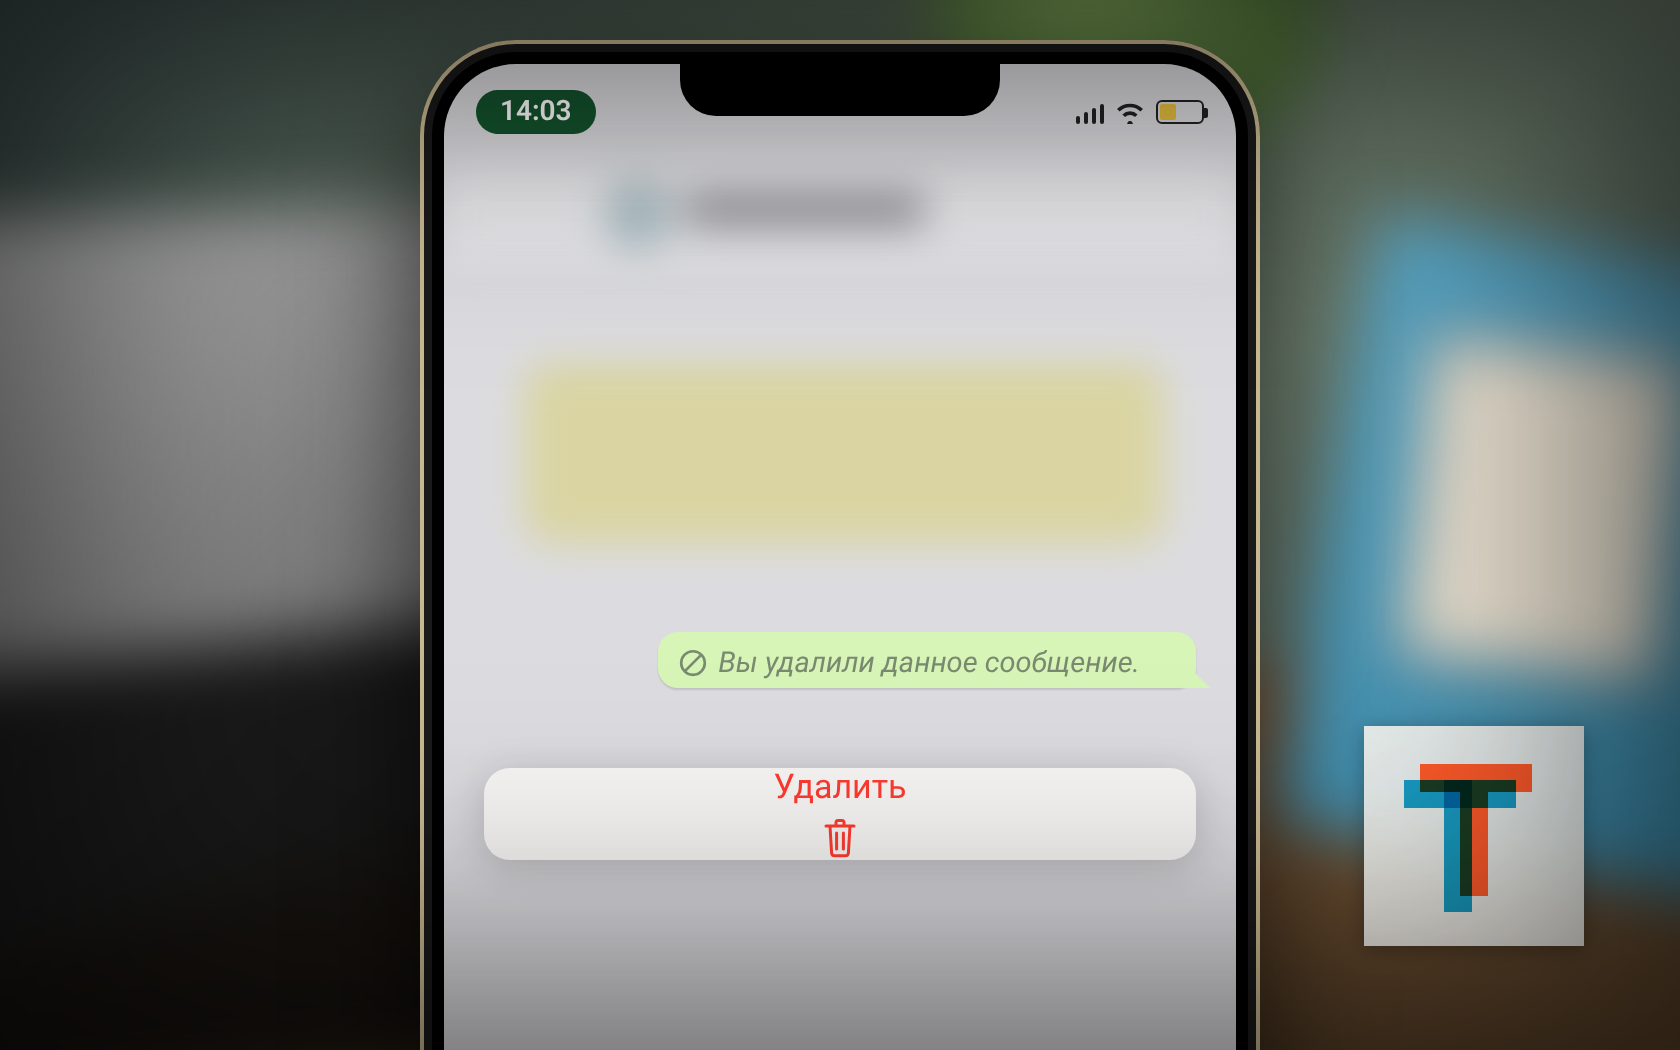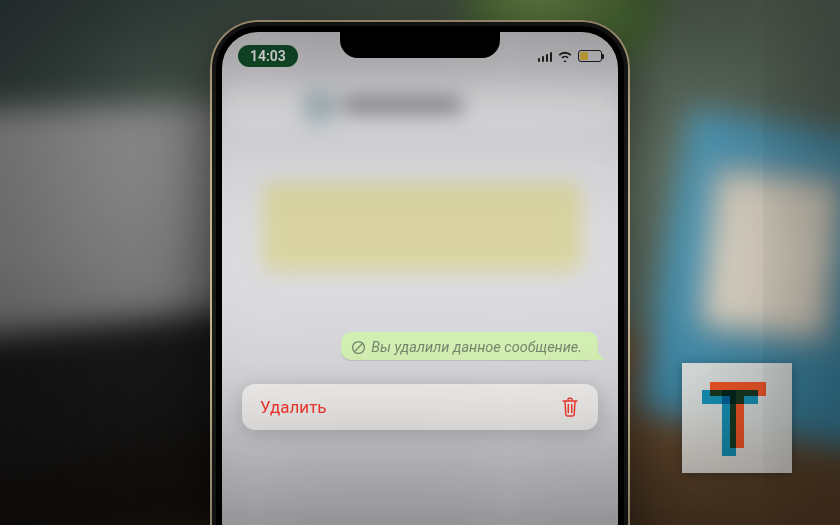--- a/index.html
+++ b/index.html
@@ -217,26 +217,26 @@
     top: 150px;
     left: 40px;
     width: 320px;
     height: 90px;
     background: #d8d078;
     border-radius: 12px;
   }
 
   .message-bubble {
     position: absolute;
-    top: 300px;
+    top: 284px;
     right: 20px;
     max-width: 300px;
     background: #d8f5b8;
     border-radius: 10px;
-    padding: 7px 16px 4px 10px;
+    padding: 7px 28px 4px 10px;
     box-shadow: 0 1px 1px rgba(0,0,0,0.12);
   }
   .message-bubble::after {
     content: '';
     position: absolute;
     right: -7px;
     bottom: 0;
     width: 0; height: 0;
     border: 8px solid transparent;
     border-left-color: #d8f5b8;
@@ -270,20 +270,21 @@
     right: 20px;
     height: 46px;
     background: #f8f6f4;
     border-radius: 13px;
     display: flex;
     align-items: center;
     justify-content: space-between;
     padding: 0 18px;
     box-shadow: 0 4px 20px rgba(0,0,0,0.18);
     cursor: pointer;
+    flex-direction: column;
   }
   .delete-label {
     color: #ff3b30;
     font-size: 17px;
     font-weight: 400;
   }
   .trash-icon {
     width: 20px;
     height: 22px;
   }

